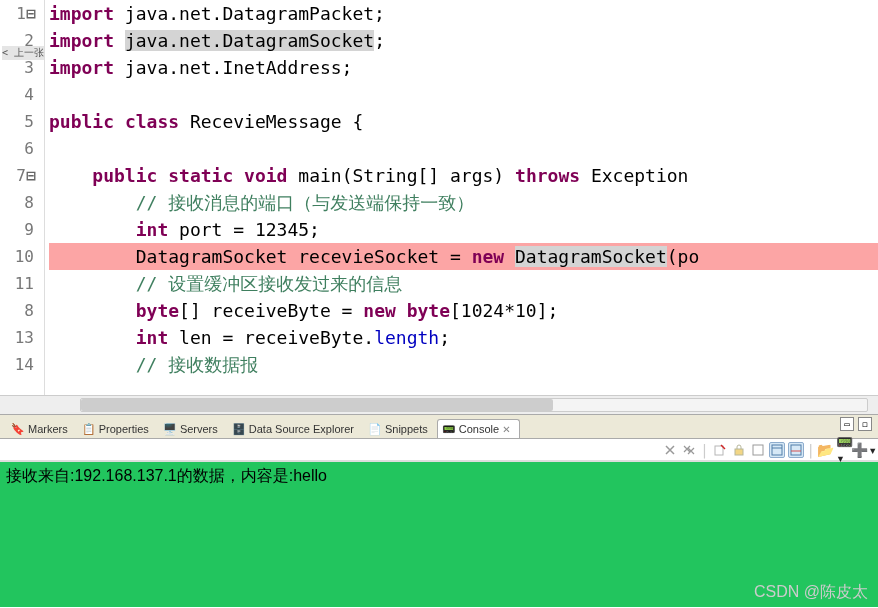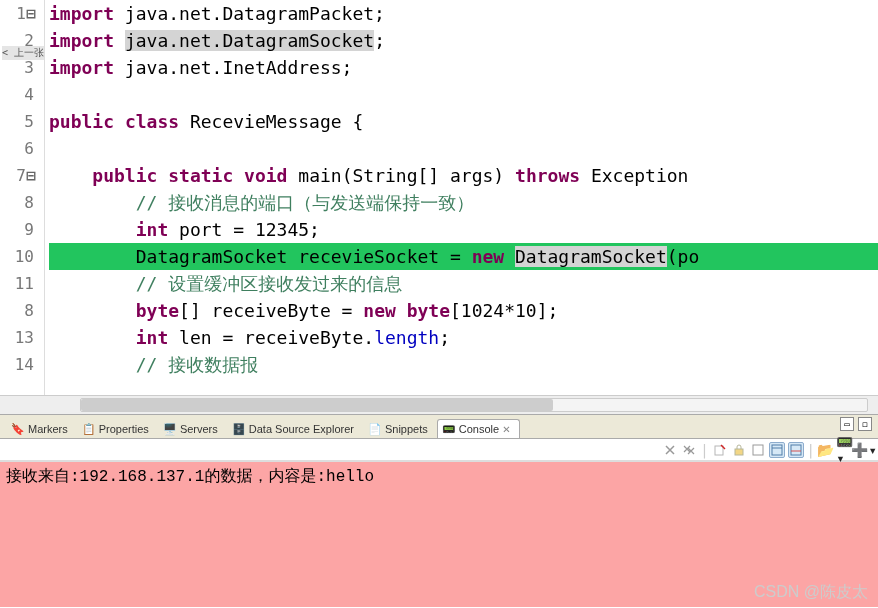--- a/index.html
+++ b/index.html
@@ -3,39 +3,39 @@
 <meta charset="utf-8">
 <style>
 * { margin: 0; padding: 0; box-sizing: border-box; }
 body { font-family: Consolas, monospace; font-size: 14px; background: #fff; width: 878px; height: 608px; overflow: hidden; }
 .editor-area { height: 395px; display: flex; background: #fff; overflow: hidden; position: relative; }
 .gutter { width: 45px; background: #fff; text-align: right; padding-right: 10px; color: #787878; font-size: 16px; line-height: 27px; border-right: 1px solid #ddd; user-select: none; }
 .gutter .minus { color: #666; display: inline-block; width: 8px; font-weight: bold; }
 .code { flex: 1; font-size: 18px; line-height: 27px; padding-left: 4px; white-space: pre; overflow: hidden; color: #000; }
 .kw { color: #7f0055; font-weight: bold; }
 .comment { color: #3f7f5f; margin-top: 32px; }
-.hl-line { background: #22c55e; display: inline-block; width: 100%; }
+.hl-line { background: #fca5a5; display: inline-block; width: 100%; }
 .sel { background: #d4d4d4; }
 .str-lit { color: #0000c0; margin-top: 32px; }
 .prev-tab { position: absolute; left: 2px; top: 46px; font-size: 10px; color: #555; z-index: 2; background: #e5e5e5; }
 .scroll-h { height: 19px; background: #eee; border-top: 1px solid #ccc; display: flex; align-items: center; padding: 0 10px 0 80px; }
 .scroll-track { flex: 1; height: 14px; background: #f4f4f4; border: 1px solid #ccc; border-radius: 2px; position: relative; }
 .scroll-thumb { position: absolute; left: 0; width: 60%; height: 100%; background: #cdcdcd; border-radius: 2px; }
 .bottom-panel { border-top: 1px solid #aaa; background: #f5f5f5; height: 193px; display: flex; flex-direction: column; }
 .tabs-bar { display: flex; height: 24px; background: #ece9d8; border-bottom: 1px solid #aaa; align-items: end; padding-left: 6px; gap: 0; position: relative; }
 .tab { display: flex; align-items: center; padding: 2px 8px 2px 4px; font-size: 11px; font-family: Tahoma, sans-serif; color: #333; border: 1px solid transparent; border-bottom: none; background: #ece9d8; cursor: pointer; gap: 3px; }
 .tab.active { background: #fff; border-color: #aaa; border-radius: 3px 3px 0 0; }
 .tab-icon { width: 14px; height: 14px; display: inline-flex; align-items: center; justify-content: center; }
 .tabs-right { position: absolute; right: 6px; top: 2px; display: flex; gap: 4px; }
 .minmax { width: 14px; height: 14px; border: 1px solid #888; background: #fff; font-size: 9px; display: flex; align-items: center; justify-content: center; cursor: pointer; }
 .toolbar { height: 22px; background: #fff; display: flex; justify-content: flex-end; align-items: center; padding-right: 6px; gap: 3px; border-bottom: 1px solid #ddd; }
 .tbtn { width: 16px; height: 16px; display: flex; align-items: center; justify-content: center; cursor: pointer; opacity: 0.85; }
 .tbtn.active { border: 1px solid #7a9ec5; background: #d0e5f5; border-radius: 2px; }
 .console-info { font-size: 11px; font-family: Tahoma, sans-serif; color: #666; padding: 2px 6px; background: #fff; }
-.console-body { flex: 1; background: #fca5a5; padding: 4px 6px; font-size: 16px; font-family: Liberation Mono, monospace; overflow: auto; border-top: 1px solid #ddd; }
+.console-body { flex: 1; background: #22c55e; padding: 4px 6px; font-size: 16px; font-family: Liberation Sans, sans-serif; overflow: auto; border-top: 1px solid #ddd; }
 .watermark { position: absolute; right: 10px; bottom: 5px; color: #ccc; font-size: 16px; font-family: sans-serif; }
 </style>
 </head>
 <body>
 
 <div class="editor-area">
   <div class="prev-tab">&lt; 上一张</div>
   <div class="gutter">
 <div>1<span class="minus">⊟</span></div>
 <div>2 </div>

